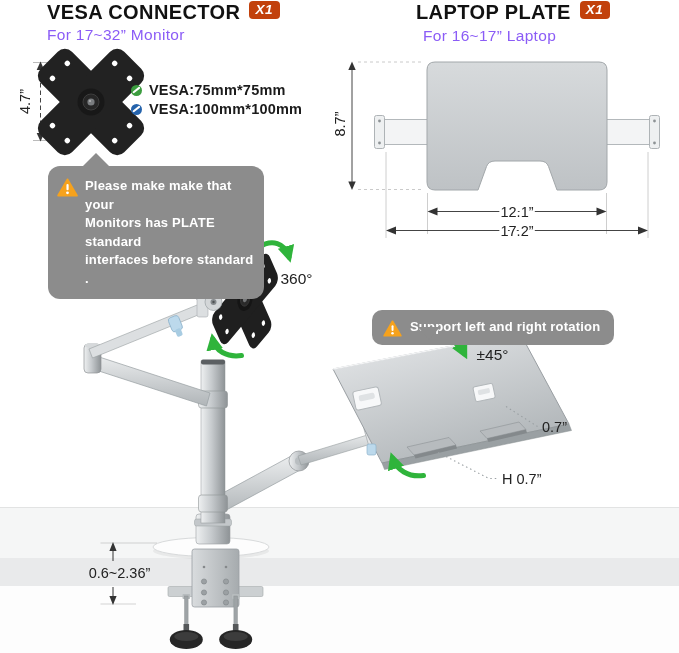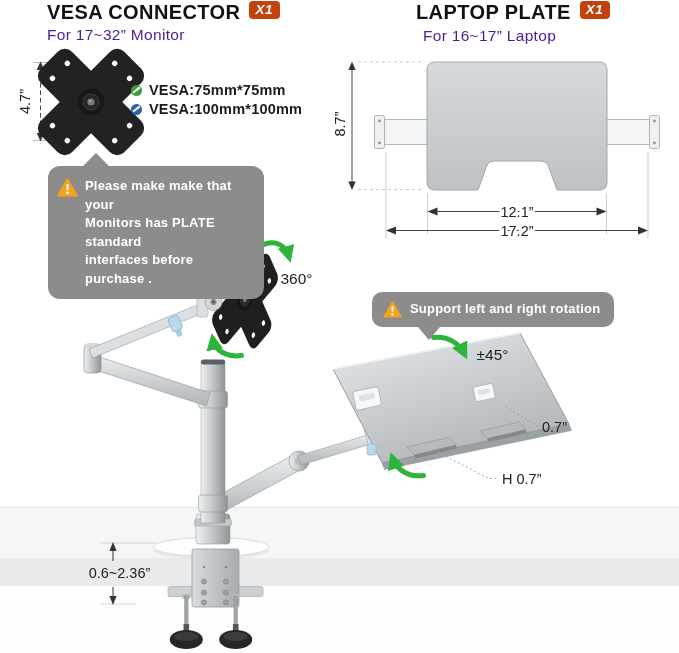--- a/index.html
+++ b/index.html
@@ -4,33 +4,33 @@
 <style>
   html,body{margin:0;padding:0;background:#fff;}
   .canvas{position:relative;width:679px;height:653px;background:#ffffff;overflow:hidden;
           font-family:"Liberation Sans",sans-serif;color:#1a1a1a;}
   .abs{position:absolute;}
   
   .panel-head{display:flex;align-items:flex-start;gap:9px;}
   .panel-title{font-size:20px;font-weight:800;letter-spacing:.4px;color:#111;}
   .qty-badge{background:#c2410c;color:#fff;font-size:13.5px;font-weight:800;font-style:italic;
              padding:1px 7px 2px 6px;border-radius:4px;letter-spacing:.5px;}
-  .panel-sub{font-size:15.5px;color:#4c1d95;letter-spacing:.3px;}
+  .panel-sub{font-size:15.5px;color:#8b5cf6;letter-spacing:.3px;}
   
   .spec-row{display:flex;align-items:center;gap:7px;height:16px;margin-bottom:3px;text-align:center;}
   .spec-label{font-size:14.5px;font-weight:700;color:#1b1b1b;letter-spacing:.2px;}
   .chk{position:relative;width:11px;height:11px;border-radius:50%;flex:0 0 11px;}
   .chk.green{background:#3c9d3f;}
   .chk.blue{background:#2563ac;}
   .chk::after{content:"";position:absolute;left:1px;top:4px;width:9px;height:2.4px;background:#fff;
               border-radius:2px;transform:rotate(-38deg);}
   
   .bubble{background:#8c8c8c;color:#fff;border-radius:12px;display:flex;gap:7px;align-items:flex-start;}
   .bubble-1{left:48px;top:166px;width:216px;padding:11px 8px 11px 9px;box-sizing:border-box;}
-  .bubble-2{left:372px;top:292px;padding:8px 14px 8px 10px;border-radius:10px;white-space:nowrap;align-items:center;}
+  .bubble-2{left:372px;top:310px;padding:8px 14px 8px 10px;border-radius:10px;white-space:nowrap;align-items:flex-end;}
   .bubble-text{font-size:13px;font-weight:700;line-height:18.5px;letter-spacing:.2px;}
   .ptr-up{left:82px;top:153px;width:0;height:0;border-left:14px solid transparent;
           border-right:14px solid transparent;border-bottom:14px solid #8c8c8c;}
   .ptr-down{left:418px;top:327px;width:0;height:0;border-left:11px solid transparent;
             border-right:11px solid transparent;border-top:13px solid #8c8c8c;}
   .warn-svg{flex:0 0 21px;margin-top:1px;}
   
   svg text{font-family:"Liberation Sans",sans-serif;fill:#222;}
   .dim{font-size:14.5px;}
   .halo{paint-order:stroke;stroke:#ffffff;stroke-width:5px;}
@@ -305,21 +305,21 @@
   <div class="abs ptr-up"></div>
   <div class="abs bubble bubble-1">
     <svg class="warn-svg" width="21" height="19" viewBox="0 0 22 20">
       <path d="M11 1.5 L20.8 18.5 H1.2 Z" fill="#f6a21d" stroke="#f6a21d" stroke-width="2" stroke-linejoin="round"></path>
       <rect x="9.9" y="6.3" width="2.3" height="6.6" rx="1.1" fill="#fff"></rect>
       <circle cx="11" cy="15.6" r="1.5" fill="#fff"></circle>
     </svg>
     <div class="bubble-text">
       <div>Please make make that your</div>
       <div>Monitors has PLATE standard</div>
-      <div>interfaces before purchase .</div>
+      <div>interfaces before standard .</div>
     </div>
   </div>
 
   <div class="abs bubble bubble-2">
     <svg class="warn-svg" style="margin-top:0" width="19" height="17" viewBox="0 0 22 20">
       <path d="M11 1.5 L20.8 18.5 H1.2 Z" fill="#f6a21d" stroke="#f6a21d" stroke-width="2" stroke-linejoin="round"></path>
       <rect x="9.9" y="6.3" width="2.3" height="6.6" rx="1.1" fill="#fff"></rect>
       <circle cx="11" cy="15.6" r="1.5" fill="#fff"></circle>
     </svg>
     <span class="bubble-text">Support left and right rotation</span>

